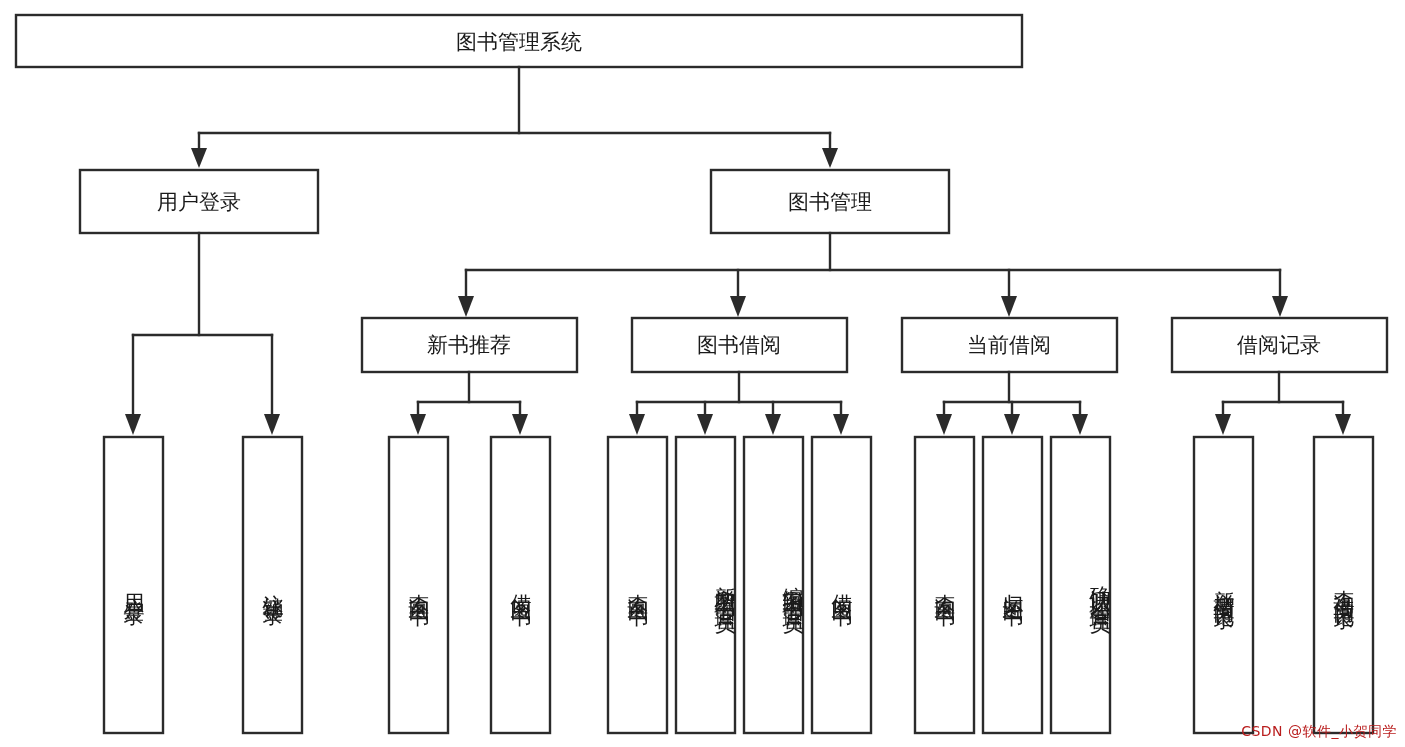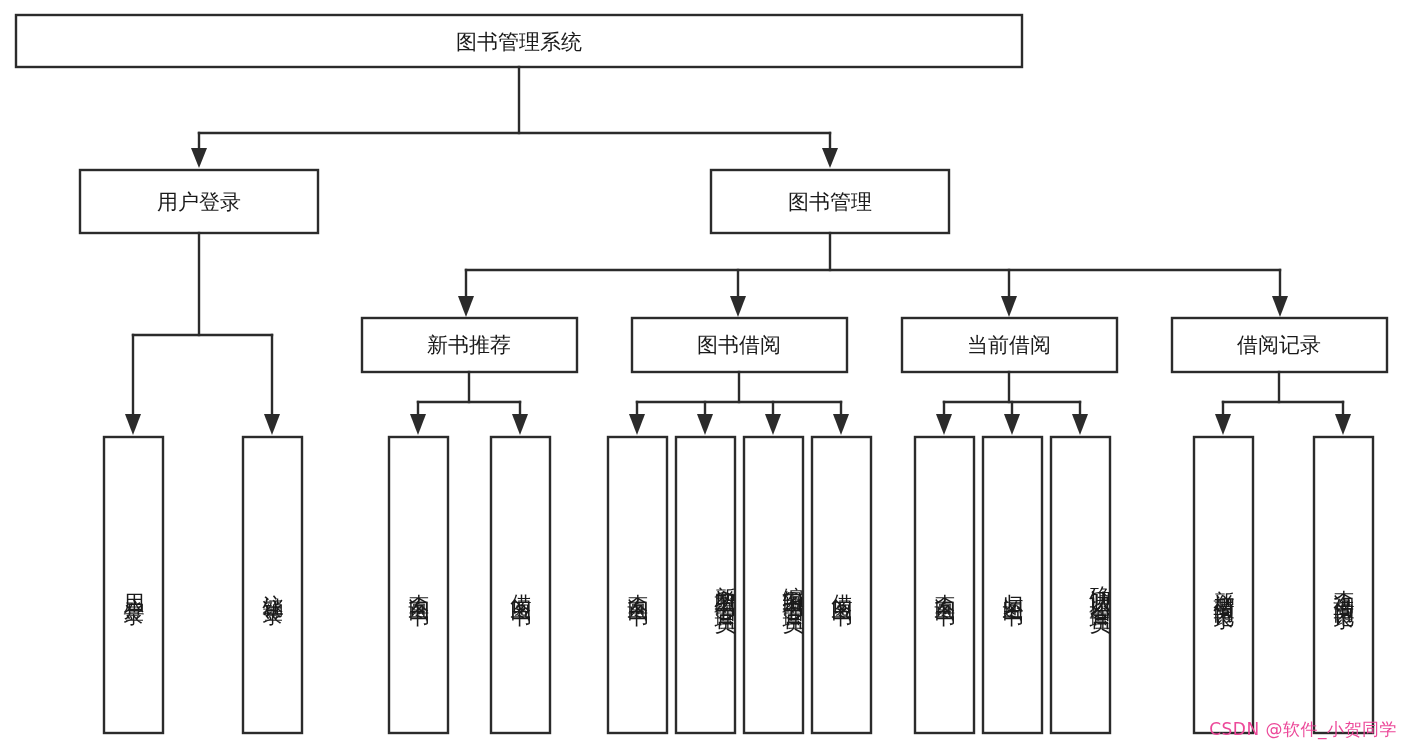--- a/index.html
+++ b/index.html
@@ -61,22 +61,22 @@
     letter-spacing: 4px;
     color: #1a1a1a;
     white-space: nowrap;
     pointer-events: none;
   }
   .watermark {
     position: absolute;
     right: 8px;
     bottom: 6px;
     font-family: "DejaVu Sans", "Liberation Sans", sans-serif;
-    font-size: 17px;
-    color: #ec4899;
+    font-size: 14px;
+    color: #b91c1c;
     letter-spacing: 0.5px;
     white-space: nowrap;
   }
 </style>
 </head>
 <body>
 
 <div id="diagram-root">
 
   <svg id="flow-svg" viewBox="0 0 1405 747">

